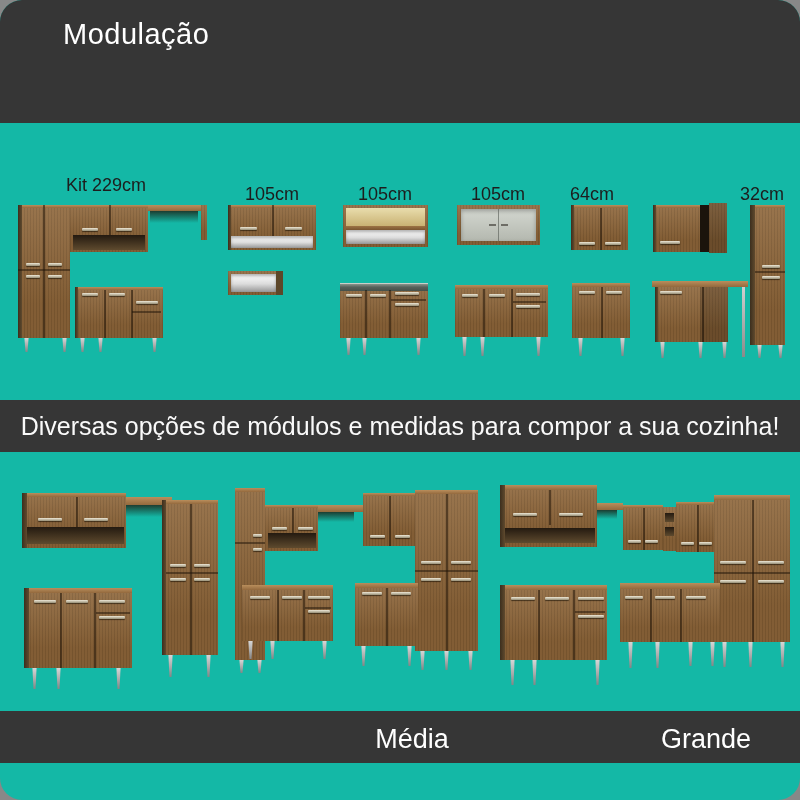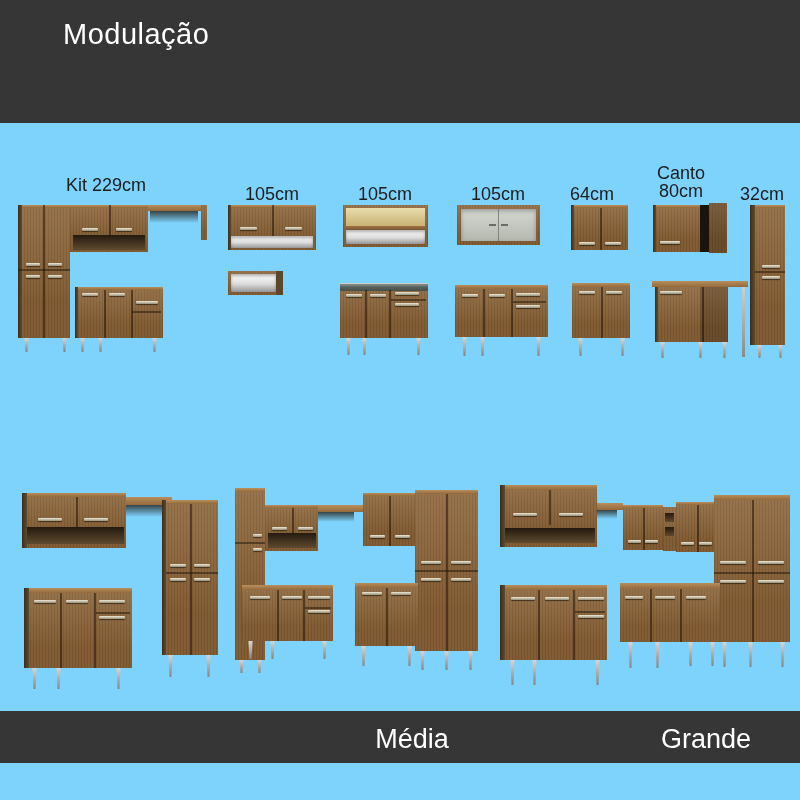--- a/index.html
+++ b/index.html
@@ -1,17 +1,17 @@
 <!DOCTYPE html>
 <html><head>
 <meta charset="utf-8">
 <style>
   html,body{margin:0;padding:0;background:#888;}
-  #page{position:relative;width:800px;height:800px;margin:0 auto;background:#7dd3fc;
-        overflow:hidden;font-family:"Liberation Sans",sans-serif;}
+  #page{position:relative;width:800px;height:800px;margin:0 auto;background:#14b8a6;
+        overflow:hidden;font-family:"Liberation Sans",sans-serif;border-radius:22px;}
   .band{position:absolute;left:0;width:800px;background:#363636;}
   
   .kicker{position:absolute;left:63px;top:18px;font-size:29px;color:#fff;letter-spacing:.5px;}
   .title{position:absolute;left:60px;top:44px;font-family:"DejaVu Serif",serif;font-weight:bold;
          font-size:57px;color:#fff;white-space:nowrap;}
   .title .emph{letter-spacing:2px;}
   
   .lbl{position:absolute;width:120px;text-align:center;font-size:18px;color:#1d1d1d;}
   .lbl2{line-height:18px;}
   .banner-text{width:100%;text-align:center;color:#fafafa;font-size:25px;}
@@ -51,24 +51,20 @@
   <div class="band" style="top:0;height:123px">
     <div class="kicker">Modulação</div>
   </div>
 
   <div class="lbl" style="left:46px;top:175px">Kit 229cm</div>
   <div class="lbl" style="left:212px;top:184px">105cm</div>
   <div class="lbl" style="left:196px;top:268px">60cm</div>
   <div class="lbl" style="left:325px;top:184px">105cm</div>
   <div class="lbl" style="left:438px;top:184px">105cm</div>
   <div class="lbl" style="left:532px;top:184px">64cm</div>
-  <div class="lbl lbl2" style="left:621px;top:164px">
-      <span style="display:block">Canto</span>
-      <span style="display:block">80cm</span>
-    </div>
   <div class="lbl" style="left:702px;top:184px">32cm</div>
 
   <div>
 
     <div>
       <div class="cab wood" style="left:18px;top:205px;width:52px;height:133px">
         <div class="topedge" style="height:3px"></div>
         <div class="side" style="width:4px"></div>
         <div class="sv" style="left:25px"></div>
         <div class="sh" style="top:64px"></div>
@@ -213,20 +209,23 @@
         <div class="side" style="width:5px"></div>
         <div class="sh" style="top:66px;left:5px"></div>
         <div class="h" style="left:12px;top:60px;width:18px"></div>
         <div class="h" style="left:12px;top:71px;width:18px"></div>
       </div>
       <div class="leg" style="left:757px;top:345px;height:13px"></div>
       <div class="leg" style="left:778px;top:345px;height:13px"></div>
     </div>
   </div>
 
+  <div class="band" style="top:400px;height:52px;display:flex;align-items:center">
+    <div class="banner-text">Diversas opções de módulos e medidas para compor a sua cozinha!</div>
+  </div>
 
   <div>
     <div class="cab wood" style="left:22px;top:493px;width:104px;height:55px">
       <div class="topedge" style="height:4px"></div>
       <div class="side" style="width:5px"></div>
       <div class="sv" style="left:54px;top:4px;bottom:21px"></div>
       <div class="h" style="left:16px;top:25px;width:24px"></div>
       <div class="h" style="left:62px;top:25px;width:24px"></div>
       <div class="nd" style="left:5px;right:2px;top:34px;height:17px"></div>
     </div>

